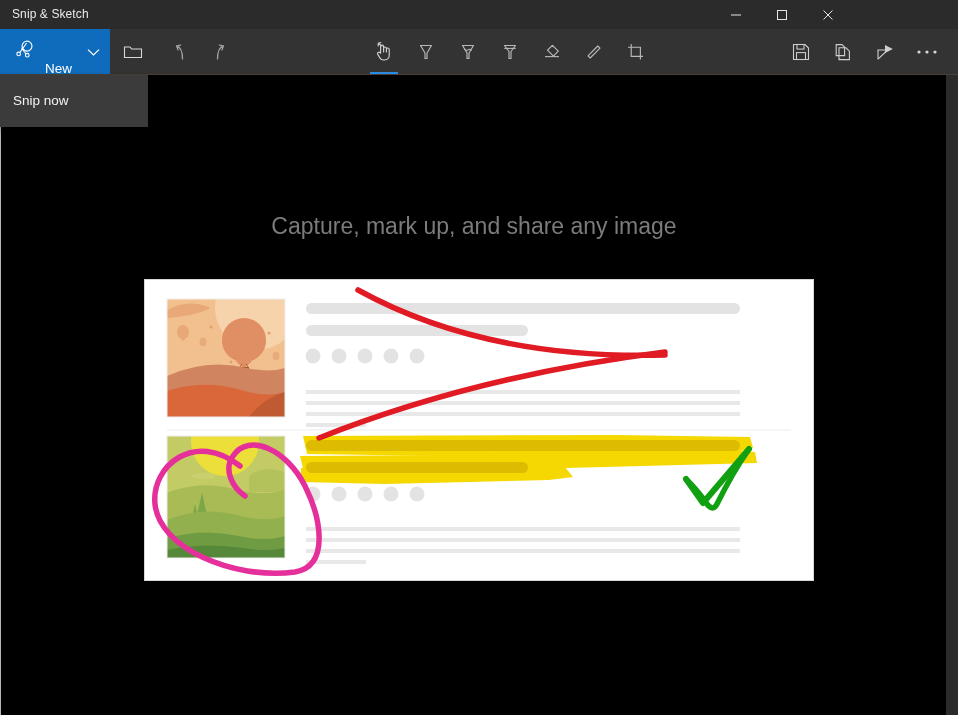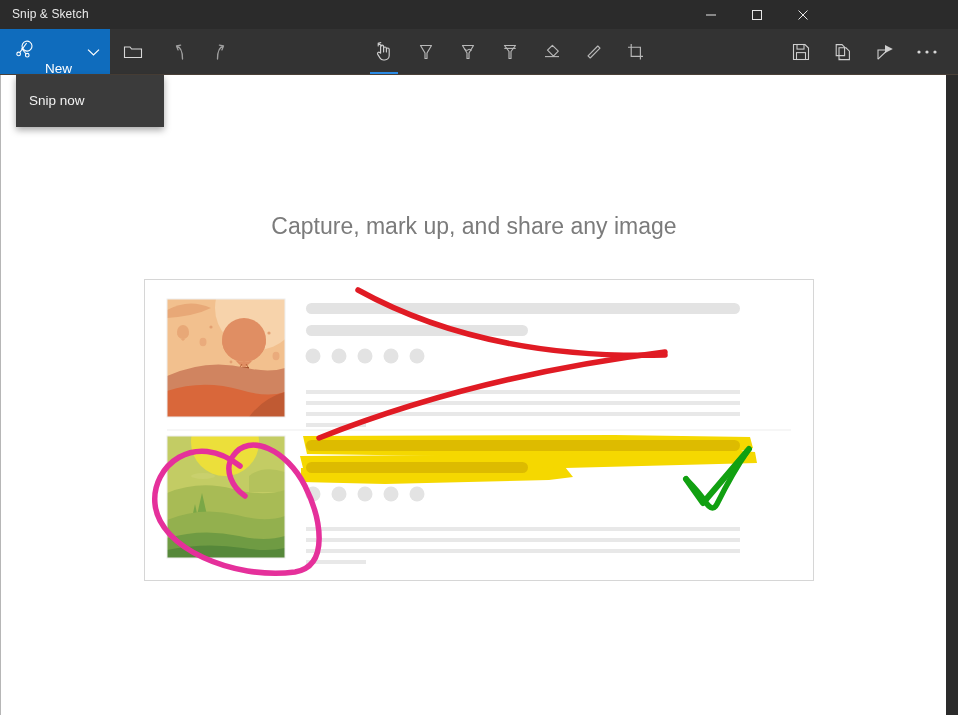--- a/index.html
+++ b/index.html
@@ -17,20 +17,21 @@
     overflow: hidden;
     background: #2b2b2b;
     user-select: none;
   }
 
   
   #titlebar {
     position: absolute; left: 0; top: 0;
     width: 826px; height: 29px;
     background: #2b2b2b;
+    padding-left: 25px;
   }
   #app-title {
     position: absolute; left: 12px; top: 7px;
     font-size: 12px; color: #eaeaea;
     letter-spacing: .1px;
     white-space: nowrap;
   }
   .wbtn {
     position: absolute; top: 0;
     width: 46px; height: 29px;
@@ -84,36 +85,35 @@
   }
 
   
   #new-menu {
     position: absolute; left: 0; top: 75px;
     width: 148px;
     background: #3b3b3b;
     padding: 8px 0 10px 0;
     box-shadow: 0 3px 7px rgba(0,0,0,.35);
     z-index: 40;
-    margin-left: 16px;
   }
   .menu-item {
     height: 34px;
     display: flex; align-items: center;
     padding-left: 13px;
     font-size: 13.5px;
     color: #f2f2f2;
     white-space: nowrap;
   }
 
   
   #canvas {
     position: absolute; left: 0; top: 75px;
     width: 946px; height: 640px;
-    background: #ffffff;
+    background: #000000;
     border-left: 1px solid #b6b6b6;
     box-sizing: border-box;
   }
   #right-strip {
     position: absolute; left: 946px; top: 75px;
     width: 12px; height: 640px;
     background: #2b2b2b;
   }
   #headline {
     position: absolute; left: 0; top: 138px;

